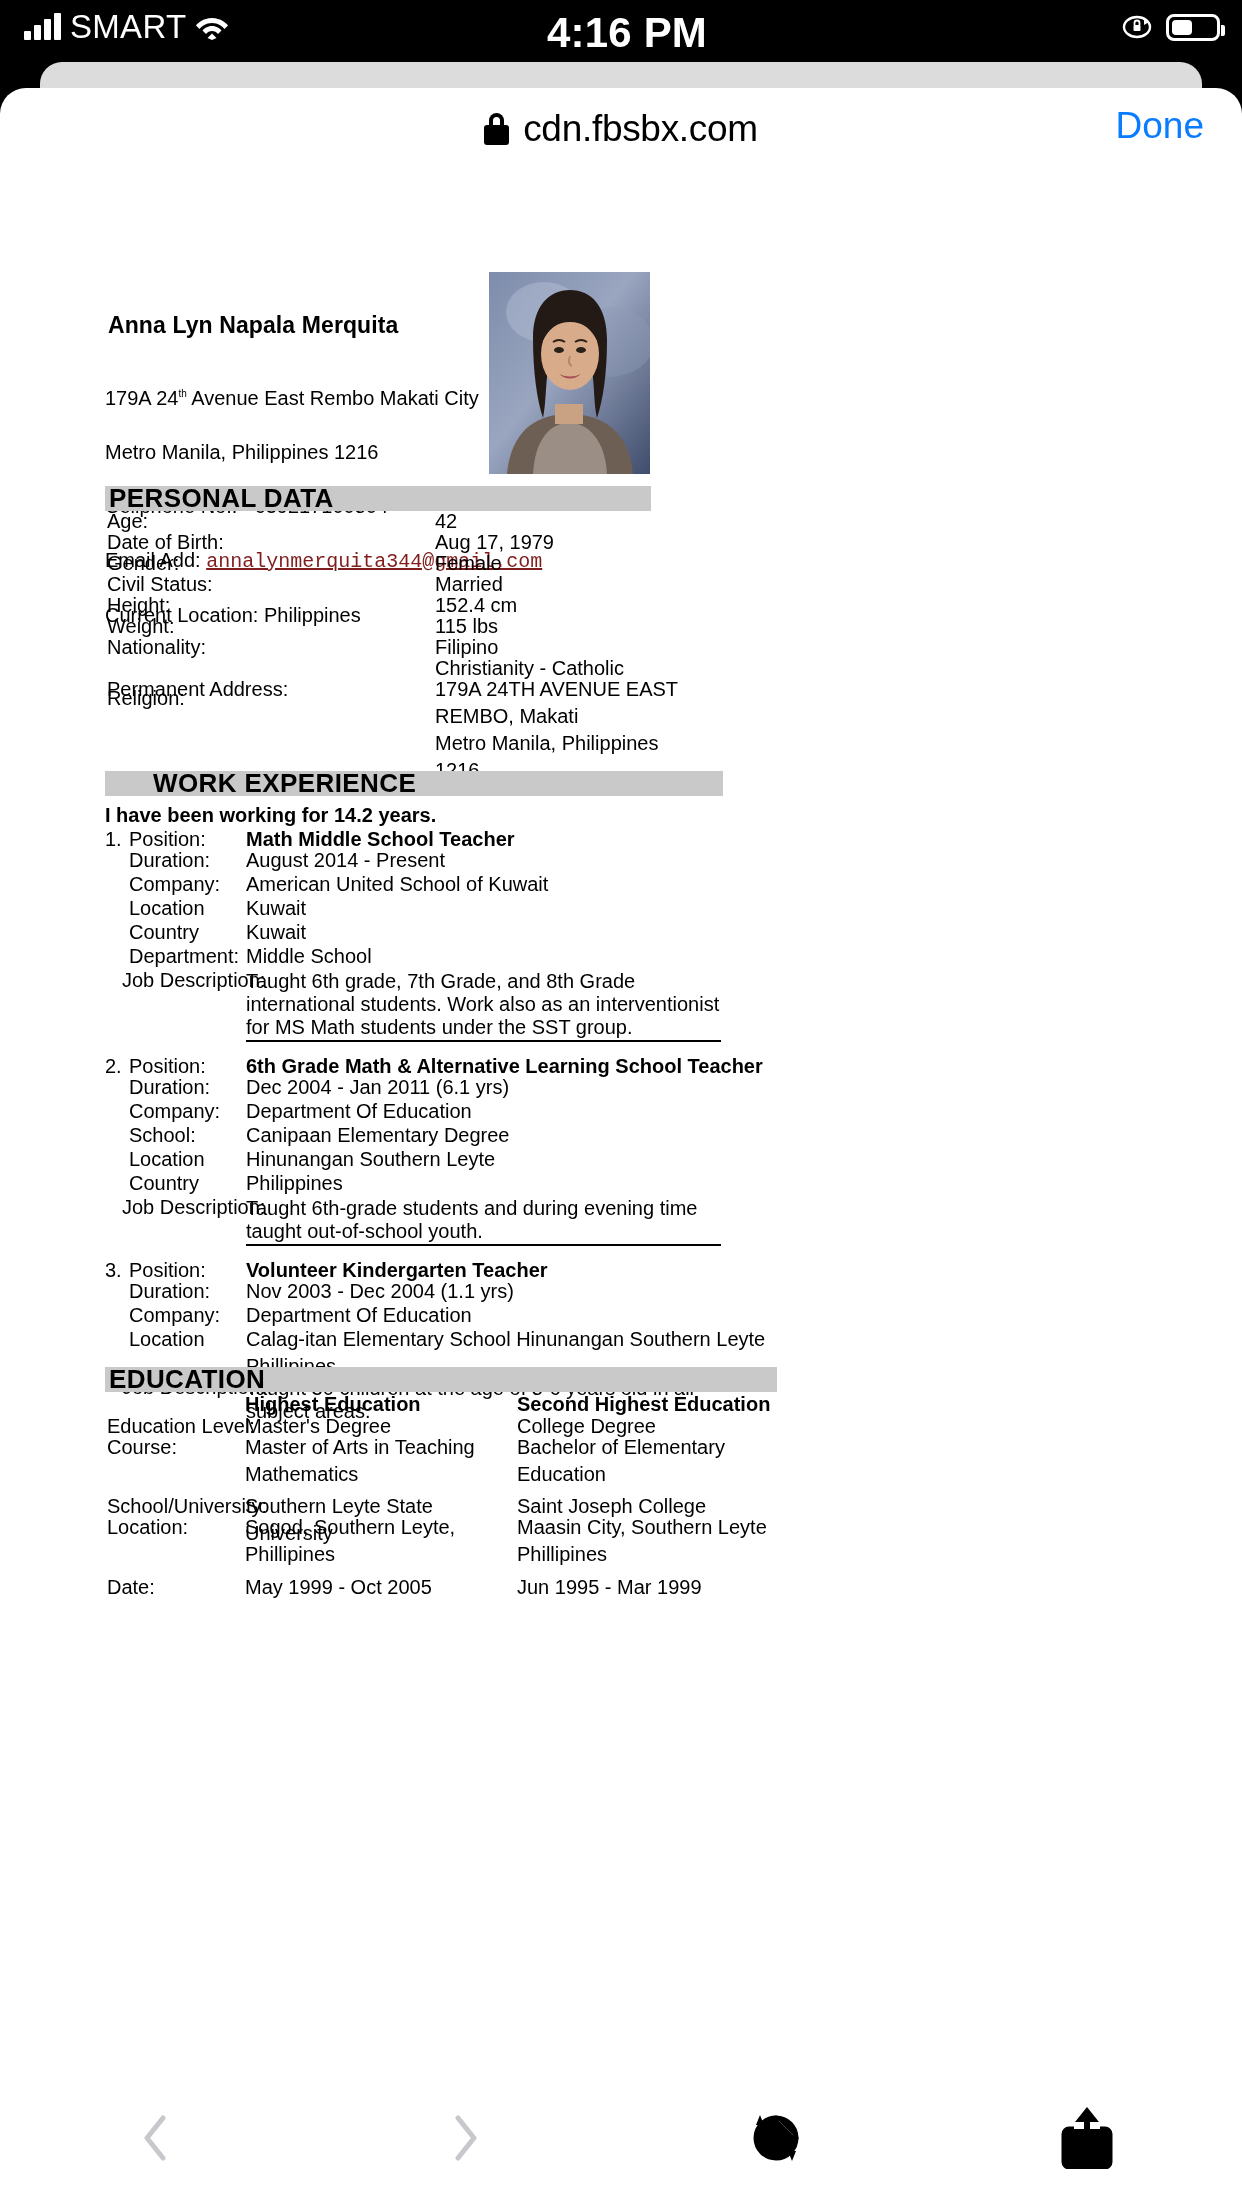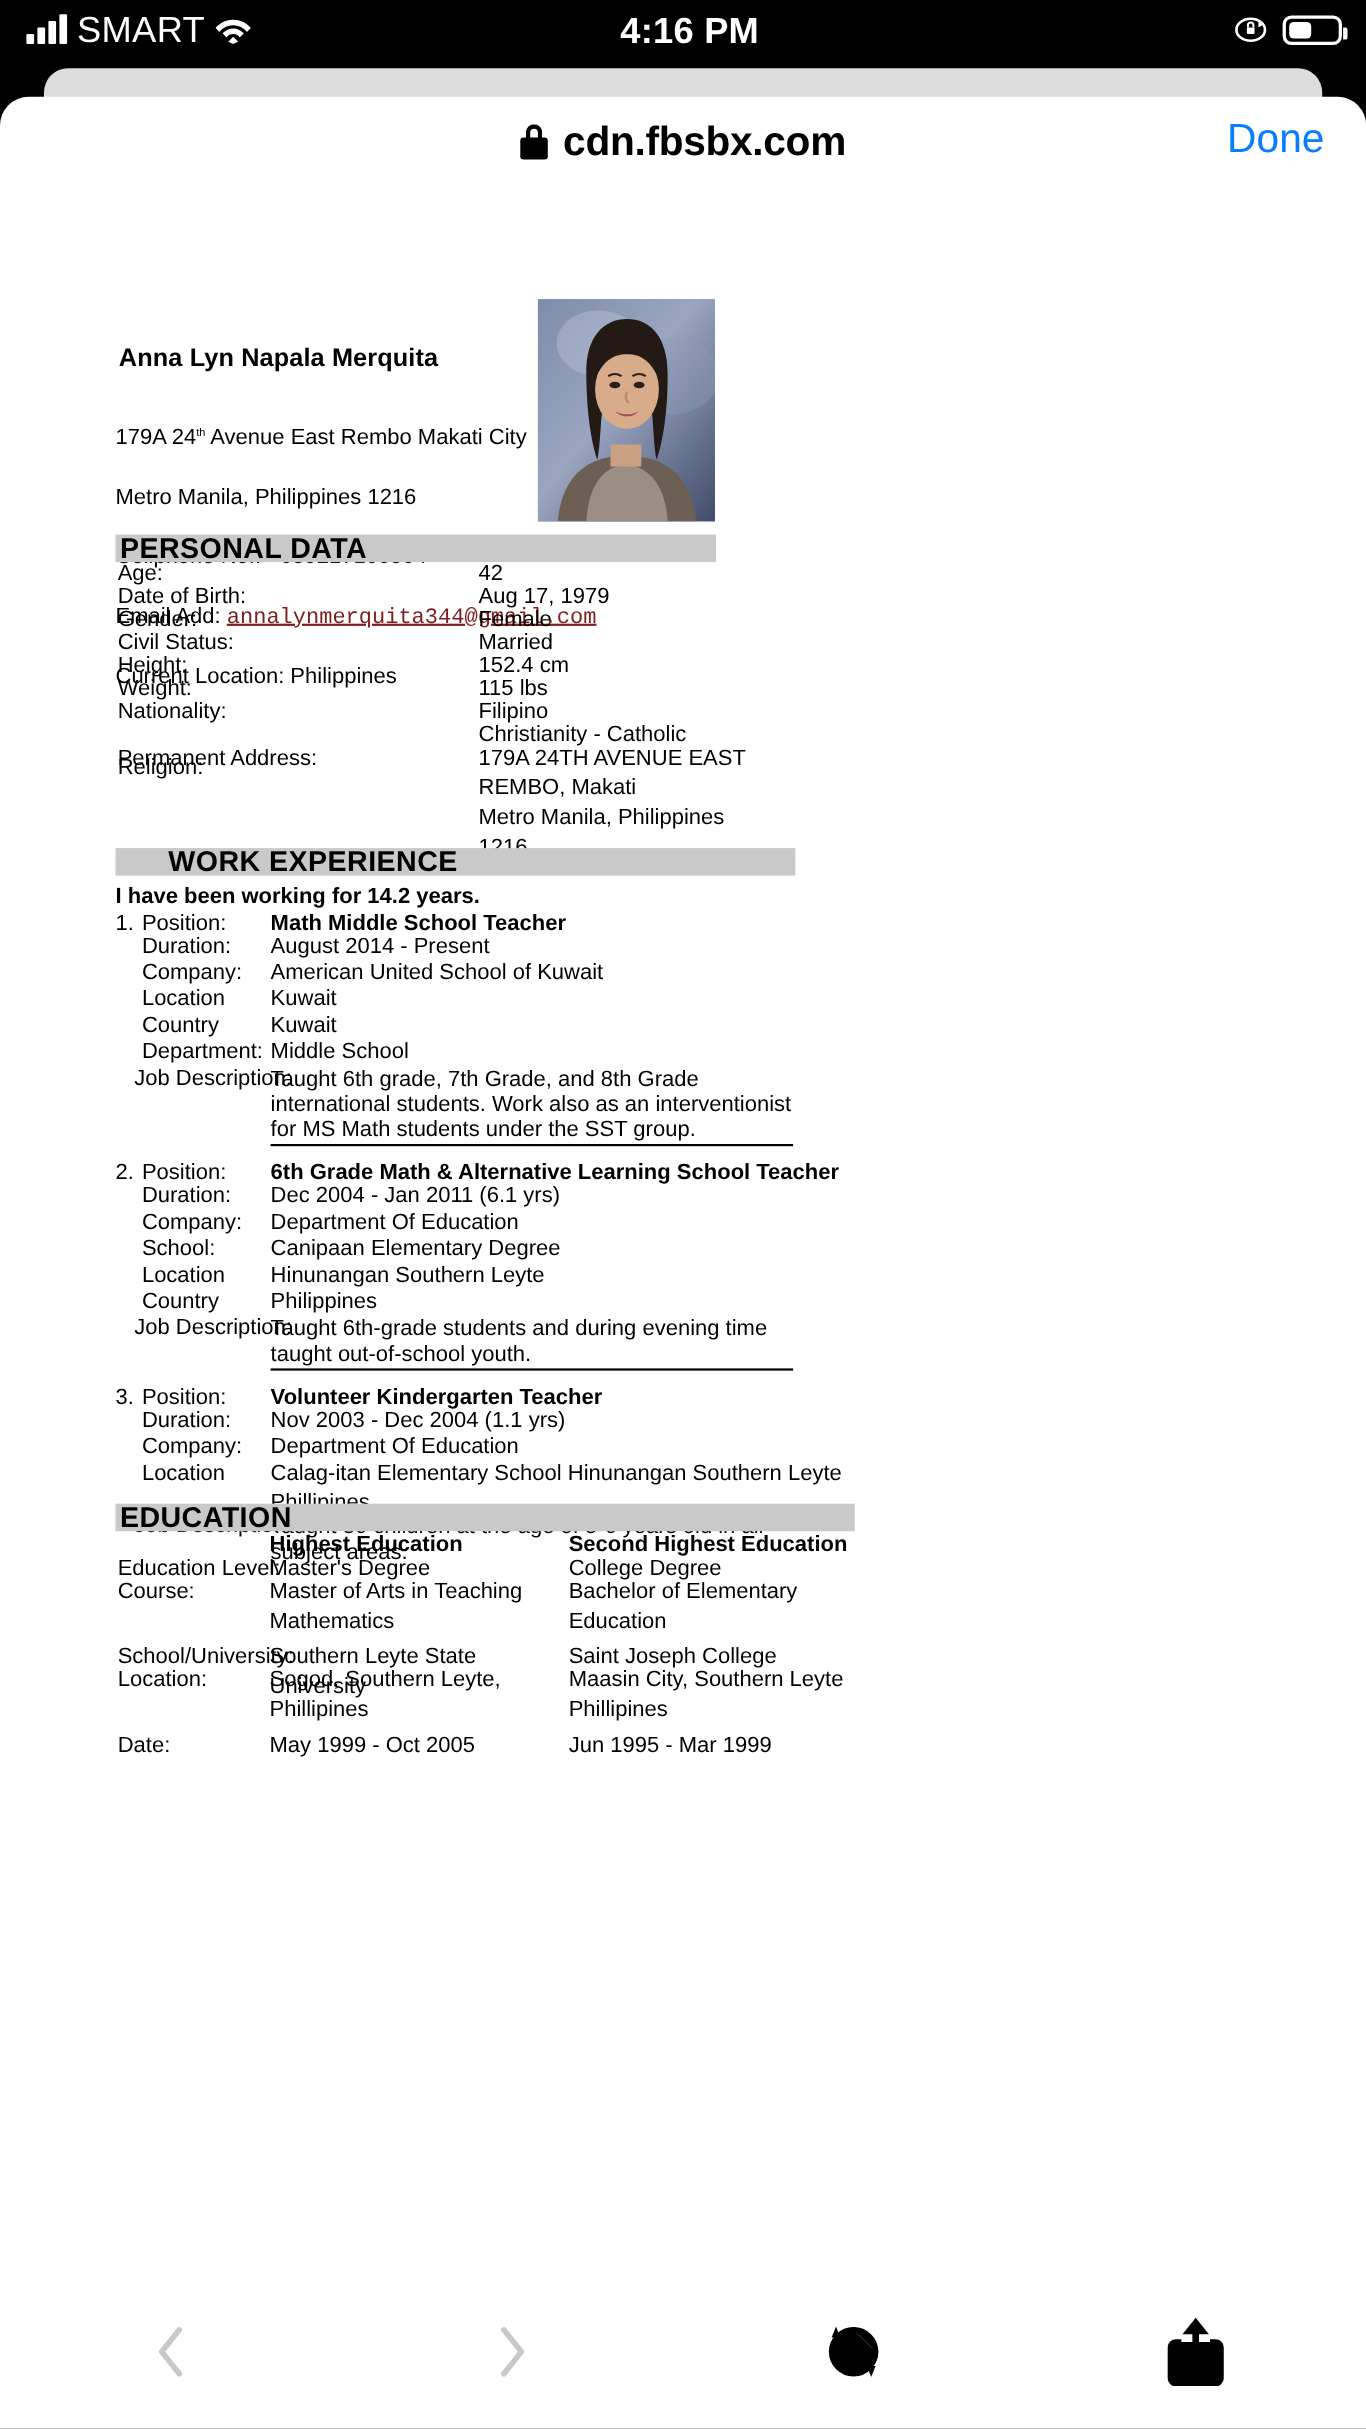--- a/index.html
+++ b/index.html
@@ -20,21 +20,21 @@
   .bars { display: flex; align-items: flex-end; gap: 3px; height: 26px; }
   .bars i { display: block; width: 7px; background: #fff; border-radius: 1px; }
   .bars i:nth-child(1) { height: 9px; }
   .bars i:nth-child(2) { height: 15px; }
   .bars i:nth-child(3) { height: 21px; }
   .bars i:nth-child(4) { height: 27px; }
   .carrier { font-size: 33px; font-weight: 400; letter-spacing: 0.3px; line-height: 1; }
   .wifi { width: 34px; height: 26px; position: relative; }
   .sb-center {
     position: absolute; left: 0; width: 1242px; top: 9px; text-align: center;
-    font-size: 33px; font-weight: 600; letter-spacing: 0.2px; padding-left: 12px;
+    font-size: 42px; font-weight: 600; letter-spacing: 0.2px; padding-left: 12px;
   }
   .sb-right { position: absolute; right: 22px; top: 12px; display: flex; align-items: center; gap: 14px; }
   .rotlock { width: 30px; height: 30px; }
   .batt { width: 54px; height: 27px; border: 3px solid #fff; border-radius: 8px; position: relative; }
   .batt::after { content:""; position:absolute; right:-8px; top:8px; width:4px; height:11px; background:#fff; border-radius:0 2px 2px 0; }
   .batt i { position: absolute; left: 3px; top: 3px; bottom: 3px; width: 42%; background: #fff; border-radius: 4px; display:block; }
 
   
   .card-behind {
     position: absolute; left: 40px; top: 62px; width: 1162px; height: 60px;
@@ -50,21 +50,21 @@
   .url-center {
     position: absolute; left: 0; width: 1242px; top: 20px;
     display: flex; align-items: center; justify-content: center; gap: 14px;
   }
   .lock { width: 25px; height: 32px; position: relative; }
   .lock-shackle {
     position: absolute; left: 5px; top: 0; width: 15px; height: 15px;
     border: 4px solid #000; border-bottom: none; border-radius: 8px 8px 0 0;
   }
   .lock-body { position: absolute; left: 0; top: 12px; width: 25px; height: 20px; background: #000; border-radius: 3px; }
-  .url-text { font-size: 37px; font-weight: 700; color: #000; letter-spacing: -0.3px; }
+  .url-text { font-size: 37px; font-weight: 400; color: #000; letter-spacing: -0.3px; }
   .done-btn {
     position: absolute; right: 38px; top: 17px;
     font-size: 37px; color: #0a7cff; font-weight: 400; cursor: pointer;
   }
 
   
   .resume { position: relative; padding: 0; color: #000; }
   .photo {
     position: absolute; left: 489px; top: 97px; width: 161px; height: 202px;
     background: linear-gradient(160deg,#6d7fa0 0%, #8895b3 30%, #5c6a8a 60%, #414e6d 100%);

